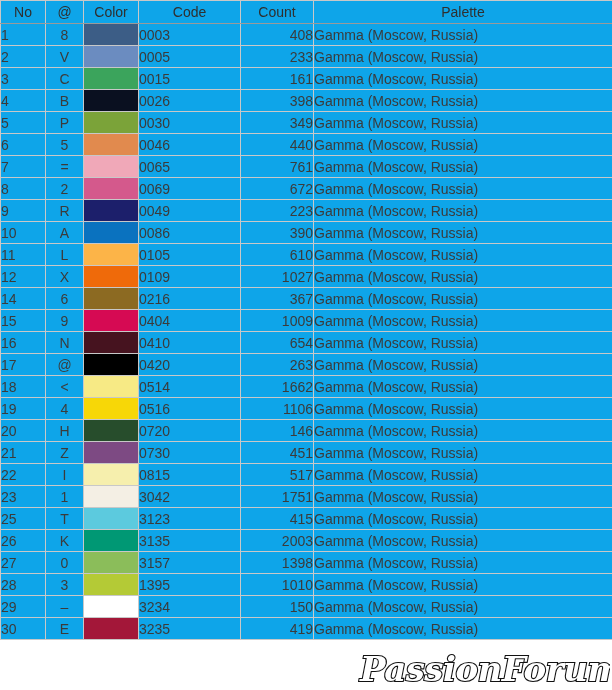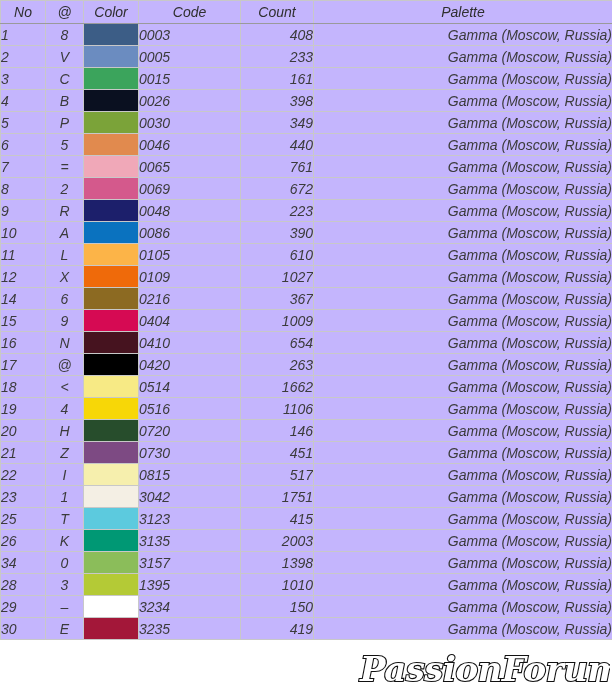--- a/index.html
+++ b/index.html
@@ -11,22 +11,21 @@
     width: 612px;
     height: 690px;
     overflow: hidden;
     font-family: "Liberation Sans", sans-serif;
     position: relative;
   }
   #floss-table {
     width: 612px;
     border-collapse: collapse;
     table-layout: fixed;
-    background: #c4b5fd;
-    font-style: italic;
+    background: #0ea5e9;
   }
   #floss-table col.c-no    { width: 45px; }
   #floss-table col.c-sym   { width: 38px; }
   #floss-table col.c-color { width: 55px; }
   #floss-table col.c-code  { width: 102px; }
   #floss-table col.c-count { width: 73px; }
   #floss-table col.c-pal   { width: 299px; }
 
   #floss-table th,
   #floss-table td {
@@ -75,21 +74,21 @@
     font-size: 14px;
     color: #3b3b3b;
   }
   .cell-count {
     text-align: right;
     padding-right: 7px;
     font-size: 14px;
     color: #3b3b3b;
   }
   .cell-pal {
-    text-align: right;
+    text-align: left;
     padding-left: 6px;
     font-size: 14px;
     color: #3b3b3b;
   }
 
   #watermark {
     position: absolute;
     left: 358px;
     top: 650px;
     width: 252px;
@@ -212,21 +211,21 @@
         <td class="cell-code">0069</td>
         <td class="cell-count">672</td>
         <td class="cell-pal">Gamma (Moscow, Russia)</td>
       </tr>
       <tr>
         <td class="cell-no">9</td>
         <td class="cell-sym">R</td>
         <td class="cell-color">
           <span class="swatch" style="background: rgb(28, 31, 107);"></span>
         </td>
-        <td class="cell-code">0048</td>
+        <td class="cell-code">0049</td>
         <td class="cell-count">223</td>
         <td class="cell-pal">Gamma (Moscow, Russia)</td>
       </tr>
       <tr>
         <td class="cell-no">10</td>
         <td class="cell-sym">A</td>
         <td class="cell-color">
           <span class="swatch" style="background: rgb(10, 114, 191);"></span>
         </td>
         <td class="cell-code">0086</td>
@@ -367,21 +366,21 @@
         <td class="cell-no">26</td>
         <td class="cell-sym">K</td>
         <td class="cell-color">
           <span class="swatch" style="background: rgb(0, 152, 116);"></span>
         </td>
         <td class="cell-code">3135</td>
         <td class="cell-count">2003</td>
         <td class="cell-pal">Gamma (Moscow, Russia)</td>
       </tr>
       <tr>
-        <td class="cell-no">34</td>
+        <td class="cell-no">27</td>
         <td class="cell-sym">0</td>
         <td class="cell-color">
           <span class="swatch" style="background: rgb(139, 189, 90);"></span>
         </td>
         <td class="cell-code">3157</td>
         <td class="cell-count">1398</td>
         <td class="cell-pal">Gamma (Moscow, Russia)</td>
       </tr>
       <tr>
         <td class="cell-no">28</td>

